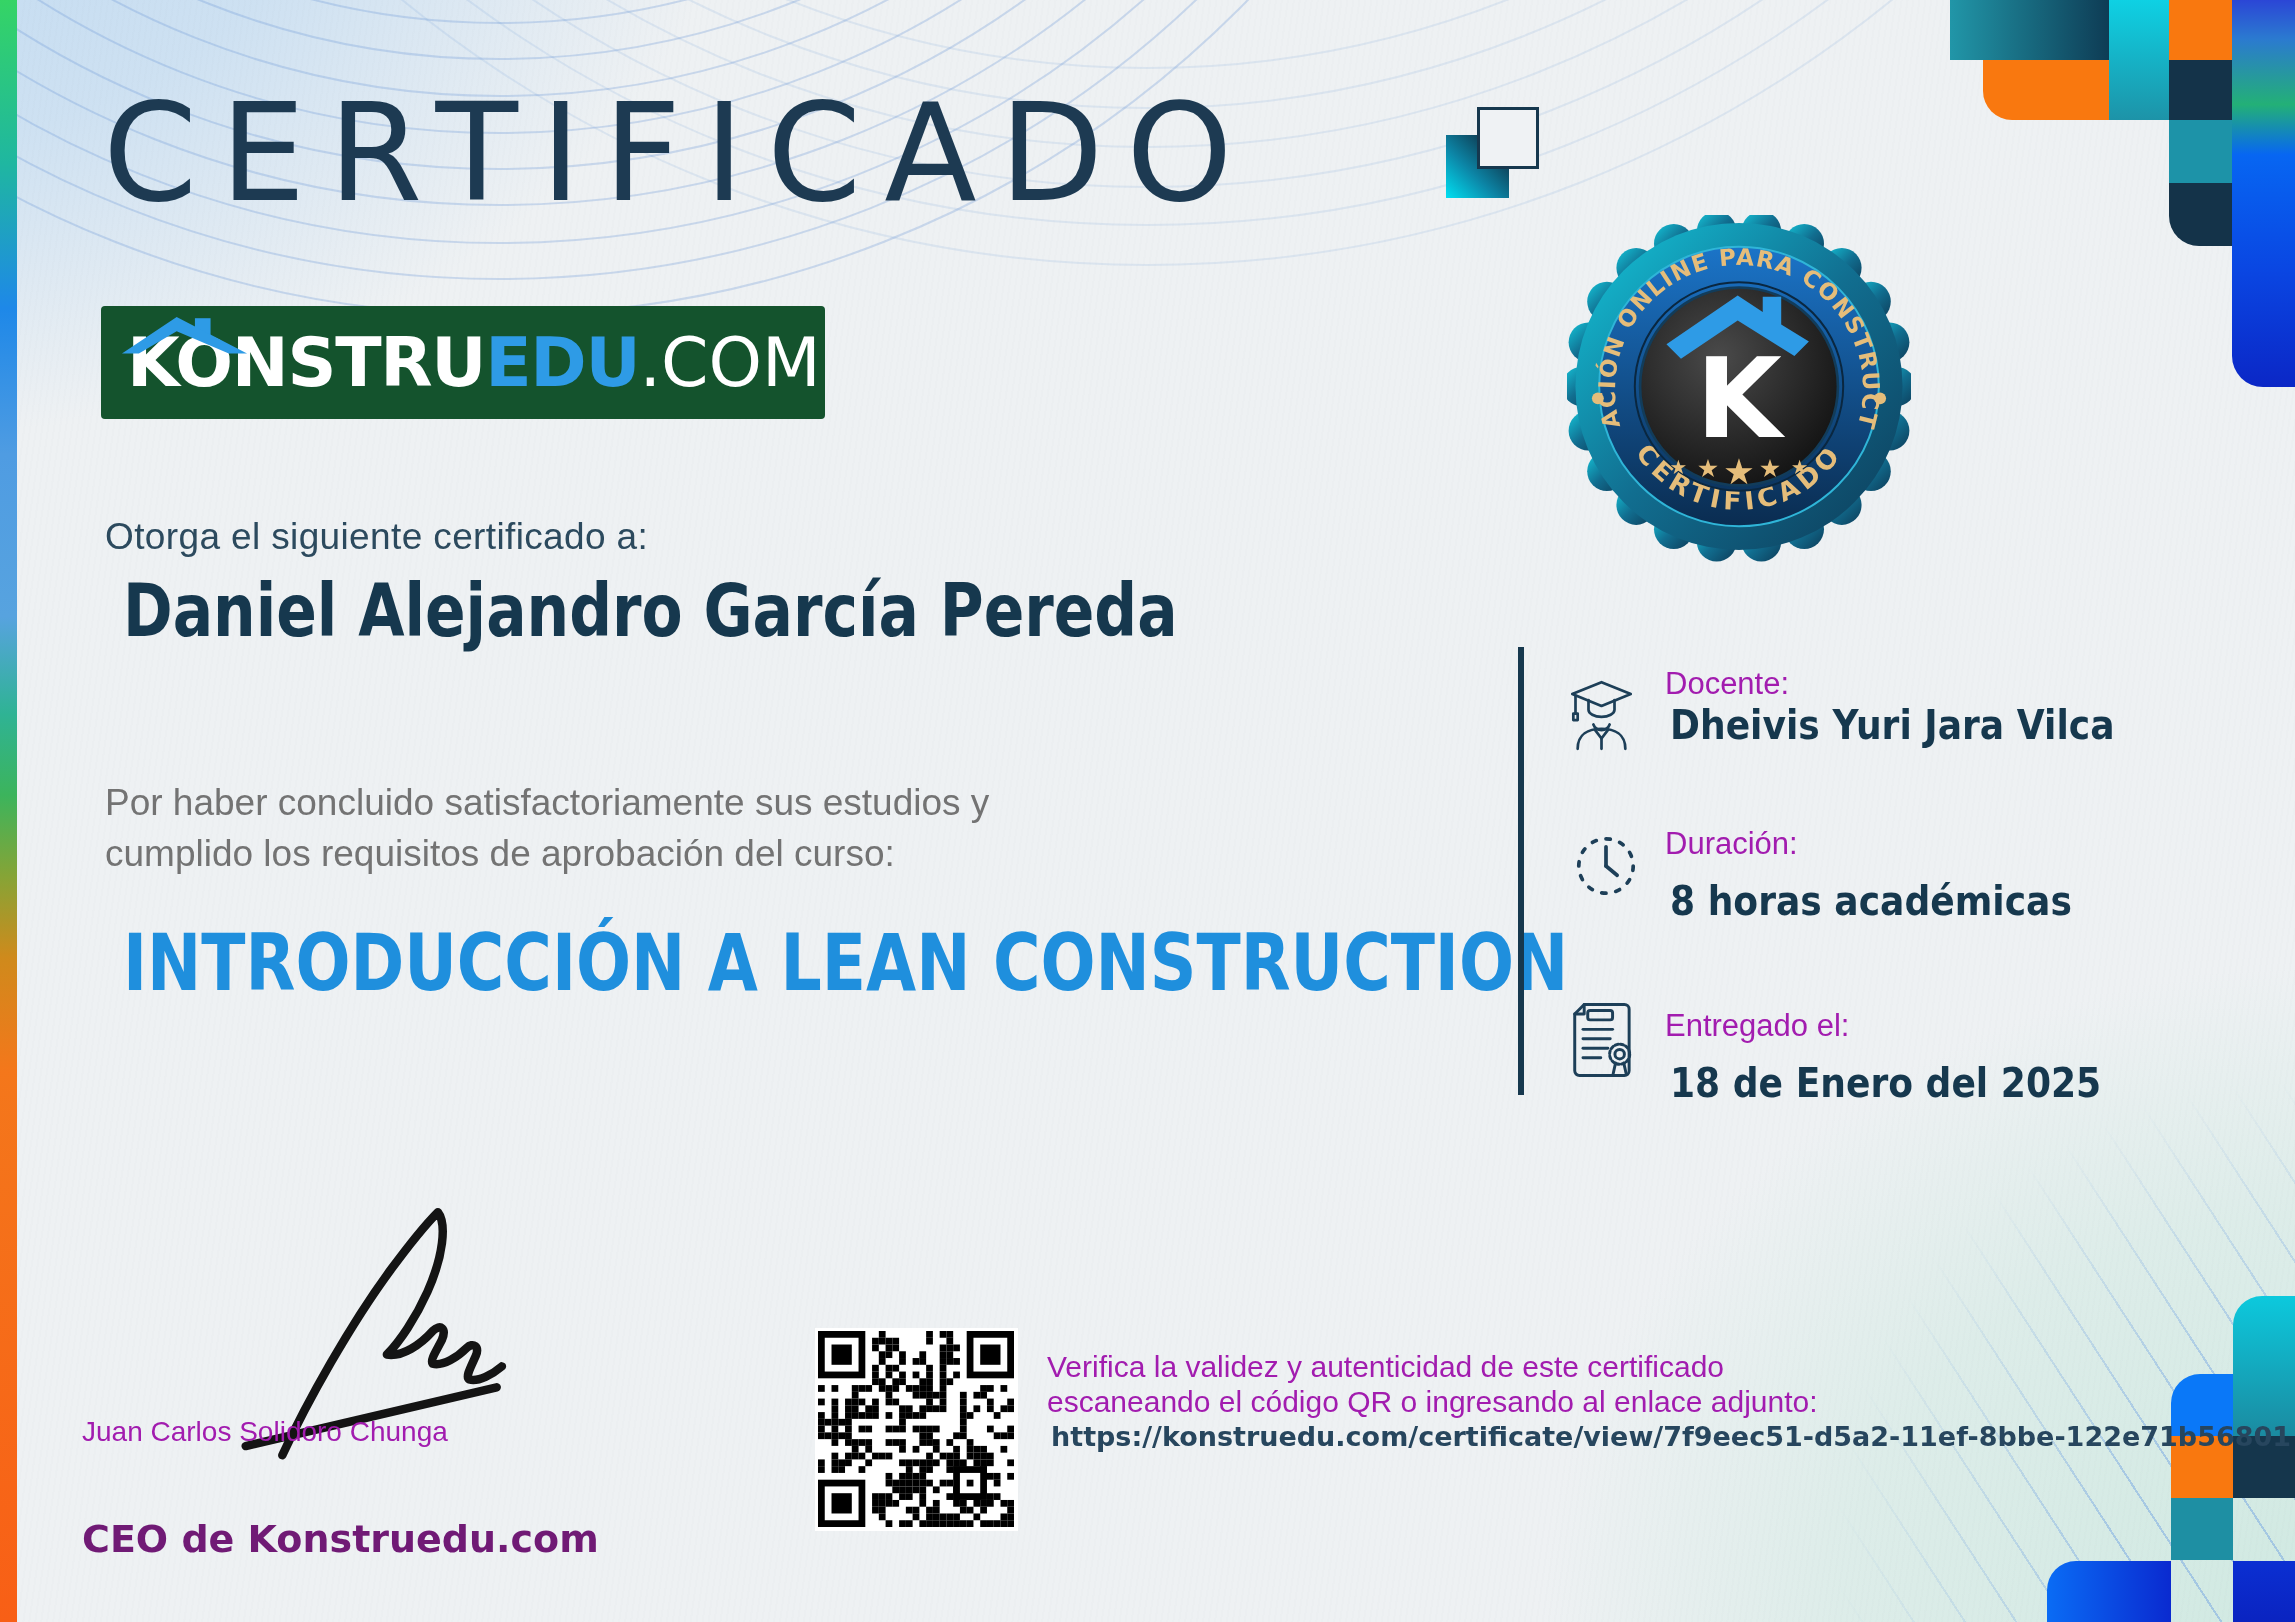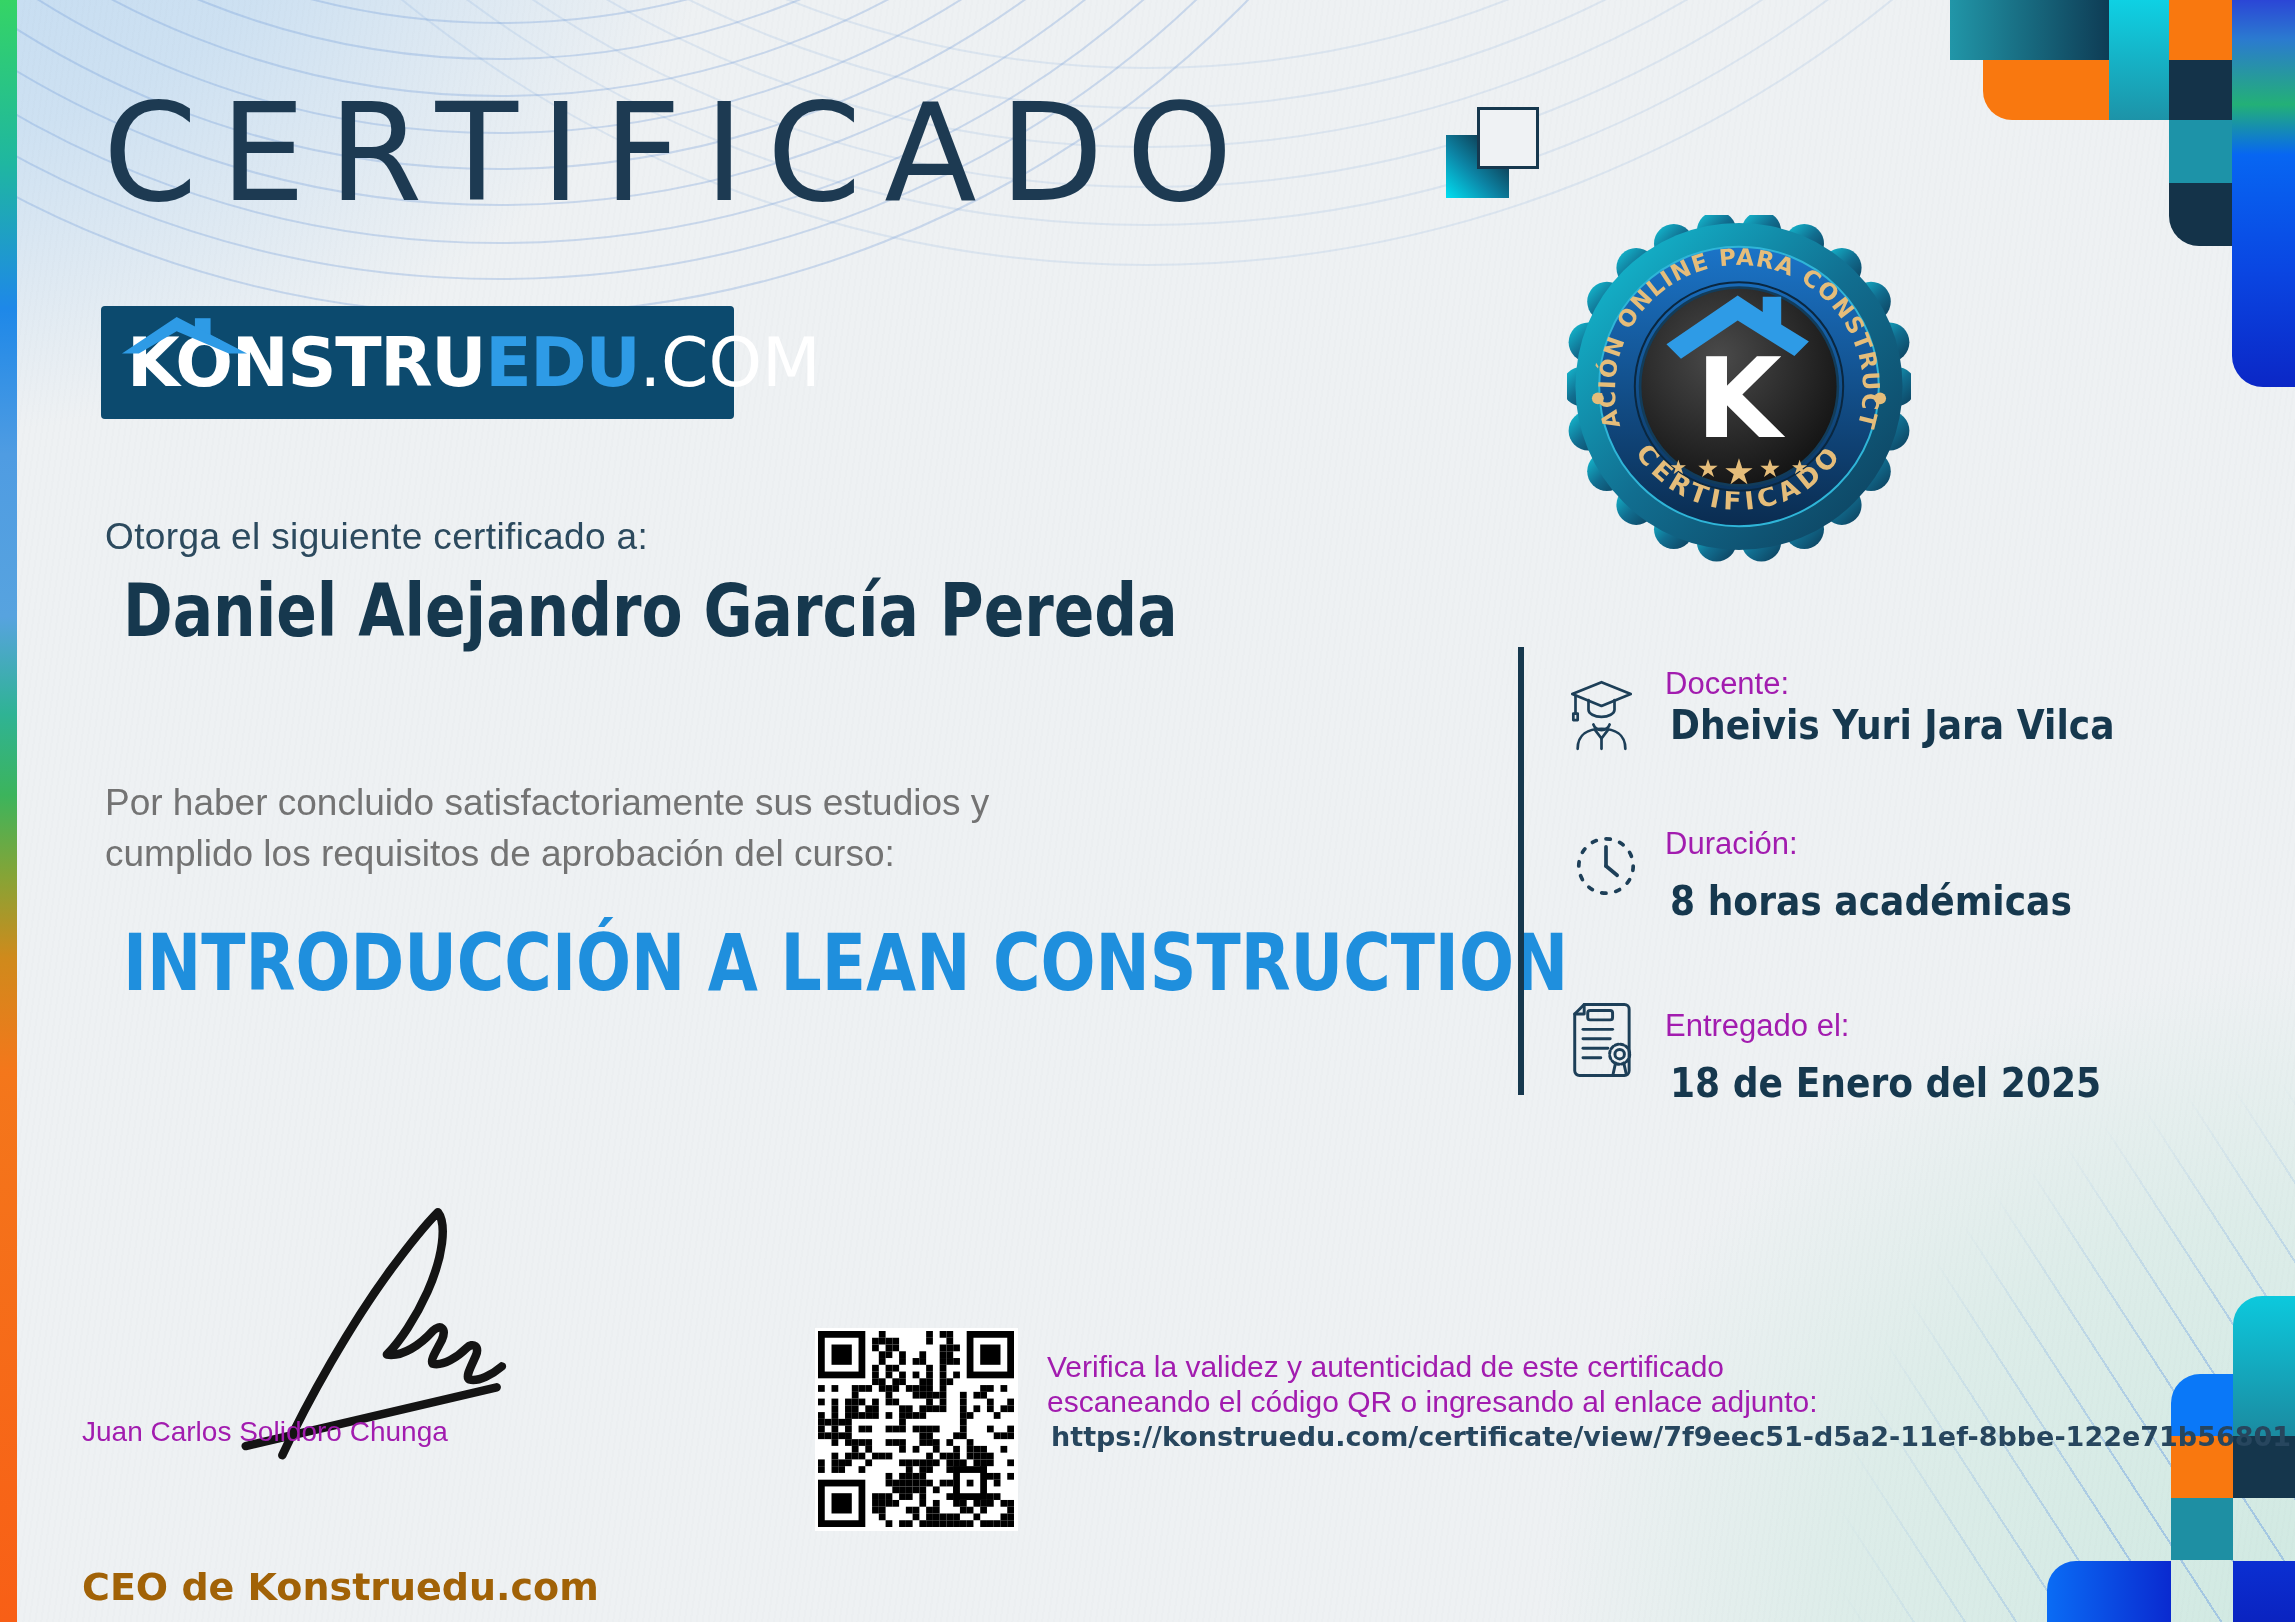--- a/index.html
+++ b/index.html
@@ -44,21 +44,21 @@
   .m-bluesq2{left:2233px;top:1561px;width:62px;height:62px;background:linear-gradient(180deg,#0b2fd2,#0a23c0);}
 
   
   .z{z-index:10;}
   .title{left:103px;top:80px;font-size:135px;line-height:1.1;color:#1d3a52;
          letter-spacing:.17em;font-family:"DejaVu Sans",sans-serif;}
   .sqfill{left:1446px;top:135px;width:63px;height:63px;z-index:10;
      background:linear-gradient(to top right,#00e0f2 0%,#0c87a8 40%,#0e3a50 80%);}
   .sqoutline{left:1477px;top:107px;width:56px;height:56px;border:3.9px solid #16384e;background:#eff2f4;z-index:11;}
 
-  .konstru{left:101px;top:306px;width:633px;height:113px;background:#0c4a6e;border-radius:3.9px;
+  .konstru{left:101px;top:306px;width:724px;height:113px;background:#14532d;border-radius:3.9px;
      display:flex;align-items:center;padding-left:26px;box-sizing:border-box;z-index:10;}
   .konstru .txt{font-family:"DejaVu Sans",sans-serif;font-weight:bold;font-size:68px;letter-spacing:-1.3px;color:#fff;white-space:nowrap;}
   .konstru .edu{color:#2e9be6;}
   .konstru .com{font-weight:normal;letter-spacing:0;}
   .konstru svg{position:absolute;left:18.3px;top:6.5px;}
 
   .dru{left:883px;top:280px;display:flex;align-items:flex-start;z-index:10;}
   .dru .name{margin-left:17px;margin-top:10.5px;font-family:"DejaVu Sans",sans-serif;font-size:38px;line-height:1.07;
      color:#0c0c0c;white-space:pre-line;letter-spacing:0.3px;}
 
@@ -72,21 +72,21 @@
      transform:scaleX(.82);transform-origin:left top;white-space:nowrap;}
 
   .divider{left:1518px;top:647px;width:5.9px;height:448px;background:#16384e;z-index:10;}
   .d-icon{z-index:10;}
   .d-label{font-size:31px;color:#a21caf;z-index:10;white-space:nowrap;}
   .d-value{font-family:"DejaVu Sans",sans-serif;font-weight:bold;font-size:41px;color:#16384e;z-index:10;
      transform:scaleX(.88);transform-origin:left top;white-space:nowrap;}
 
   .sig-svg{left:222px;top:1186px;z-index:10;}
   .sig-name{left:82px;top:1416px;font-size:28px;color:#a21caf;z-index:10;white-space:nowrap;}
-  .sig-role{left:82px;top:1517px;font-family:"DejaVu Sans",sans-serif;font-weight:bold;font-size:38px;color:#a16207;z-index:10;white-space:nowrap;margin-top:48px;}
+  .sig-role{left:82px;top:1517px;font-family:"DejaVu Sans",sans-serif;font-weight:bold;font-size:38px;color:#701a75;z-index:10;white-space:nowrap;}
 
   .qr{left:815px;top:1328px;width:203px;height:203px;background:#fff;padding:3.3px;box-sizing:border-box;z-index:10;}
   .v-instructions{left:1047px;top:1349px;font-size:30px;line-height:1.17;color:#a21caf;white-space:pre-line;z-index:10;}
   .v-url{left:1051px;top:1421px;font-family:"DejaVu Sans",sans-serif;font-weight:bold;font-size:27px;color:#27465e;z-index:10;white-space:nowrap;}
   .v-id{left:1047px;top:1464px;font-size:31px;color:#2c4a5e;z-index:10;white-space:nowrap;}
 </style>
 </head>
 <body>
 
 <div class="page">

